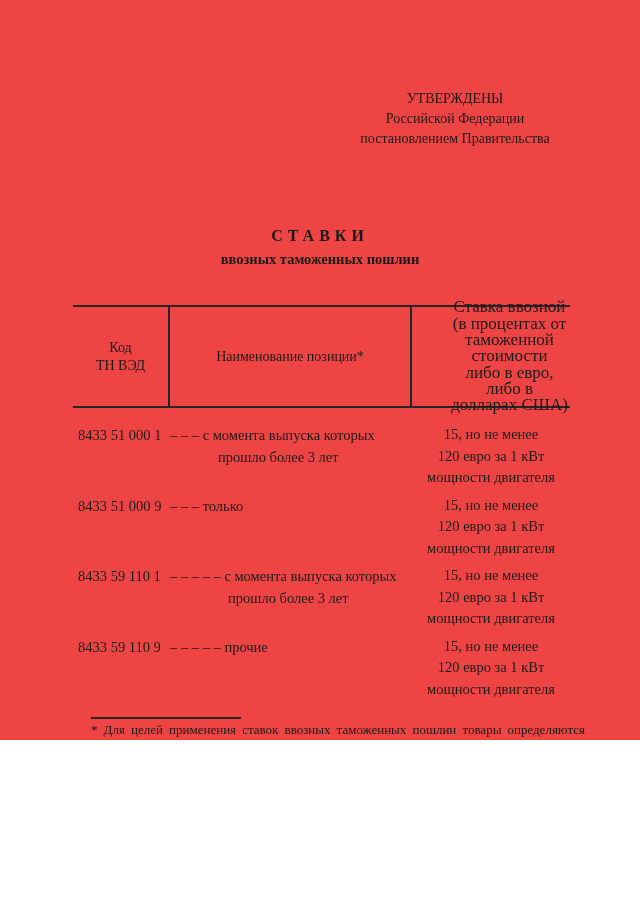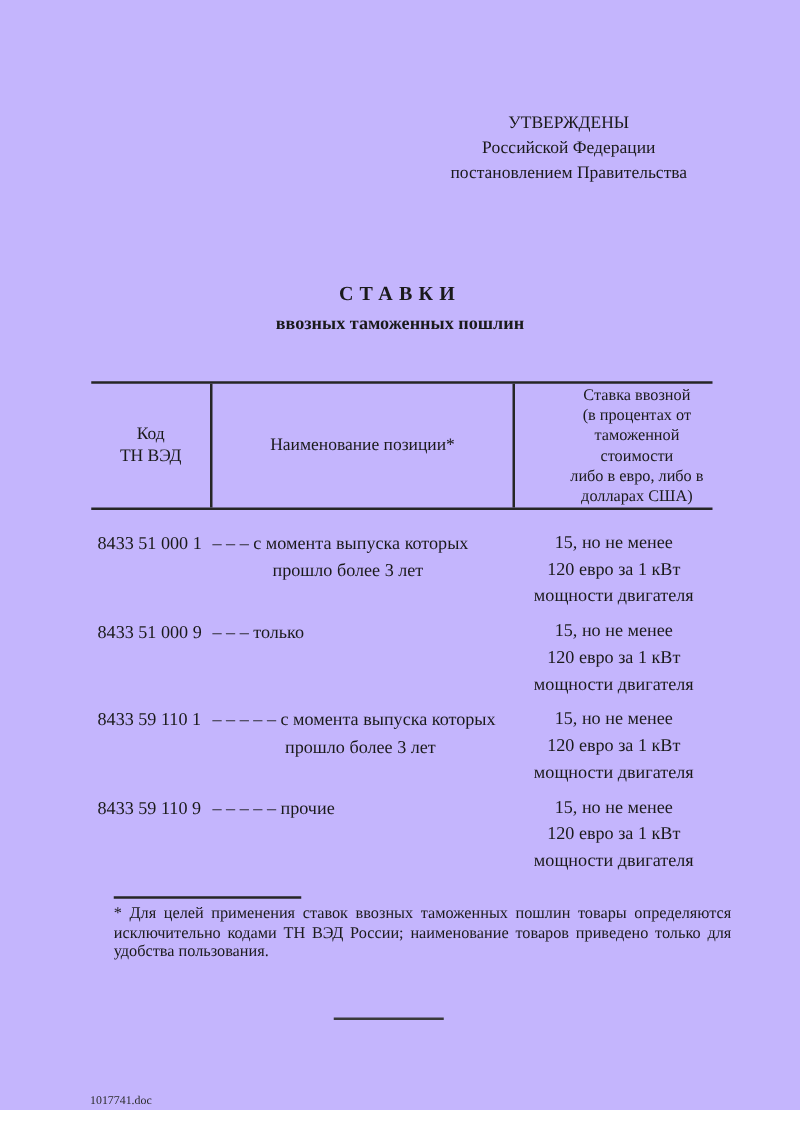--- a/index.html
+++ b/index.html
@@ -1,21 +1,21 @@
 <!DOCTYPE html>
 <html><head>
 <meta charset="utf-8">
 <style>
   html, body { margin: 0; padding: 0; }
   body { background: #ffffff; }
   .page {
     position: relative;
     width: 640px;
-    height: 888px;
-    background: #c4b5fd;
+    height: 740px;
+    background: #ef4444;
     color: #1a1a1a;
     font-family: "Liberation Serif", "DejaVu Serif", serif;
     overflow: hidden;
   }
 
   
   .approval {
     position: absolute;
     top: 89px;
     left: 338px;
@@ -61,21 +61,21 @@
   .th {
     box-sizing: border-box;
     display: flex;
     flex-direction: column;
     justify-content: center;
     text-align: center;
     font-size: 14px;
   }
   .th-col1 { width: 97px; border-right: 2px solid #262626; line-height: 18px; }
   .th-col2 { width: 242px; border-right: 2px solid #262626; line-height: 18px; }
-  .th-col3 { flex: 1; font-size: 13px; line-height: 16.3px; padding-left: 37px; }
+  .th-col3 { flex: 1; font-size: 17px; line-height: 16.3px; padding-left: 37px; }
 
   .row { display: flex; margin-top: 6px; }
   .row-first { margin-top: 16px; }
   .cell { box-sizing: border-box; font-size: 14.5px; }
   .cell-code { width: 97px; padding-left: 5px; line-height: 22px; }
   .cell-name { width: 242px; line-height: 22px; }
   .cell-rate { flex: 1; text-align: center; line-height: 21.5px; }
   .name-cont-3 { padding-left: 48px; }
   .name-cont-5 { padding-left: 58px; }
 

